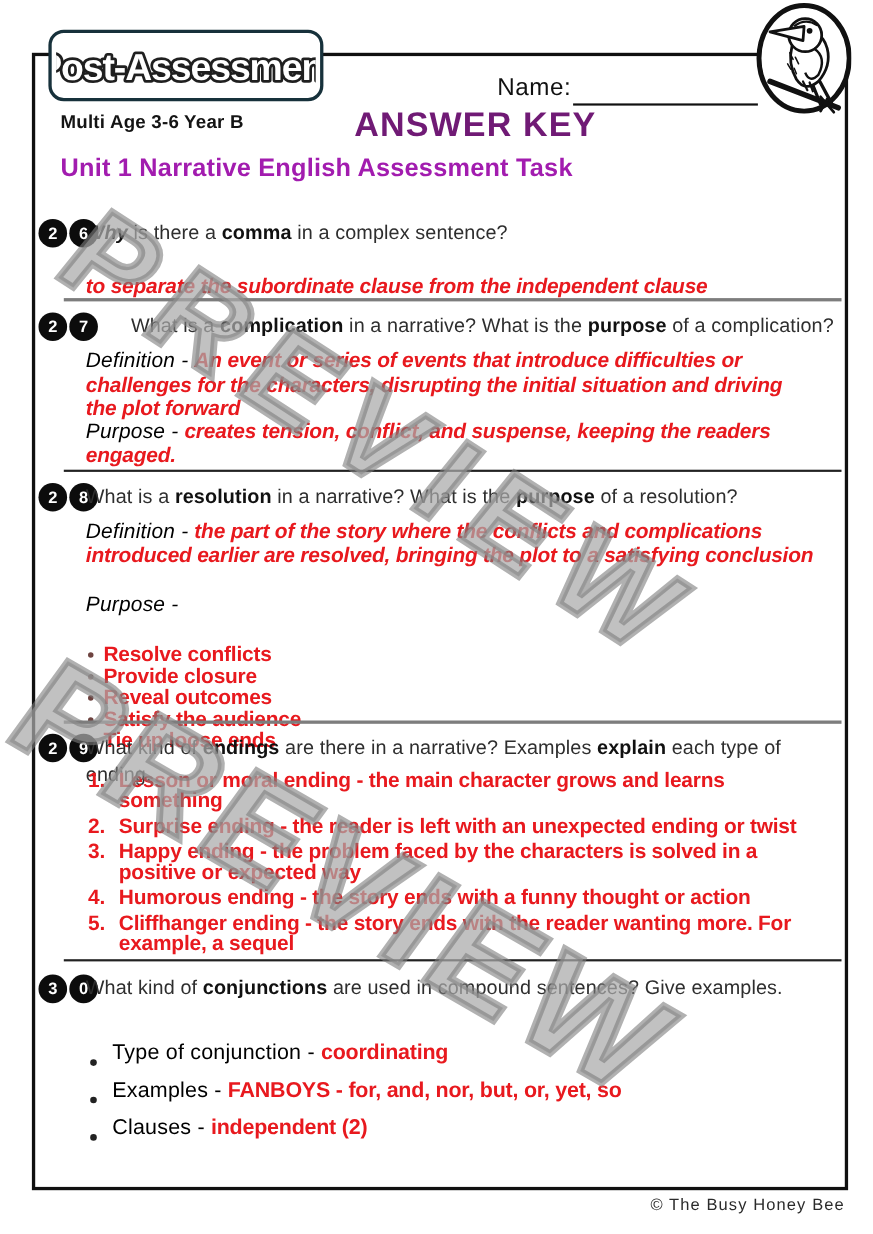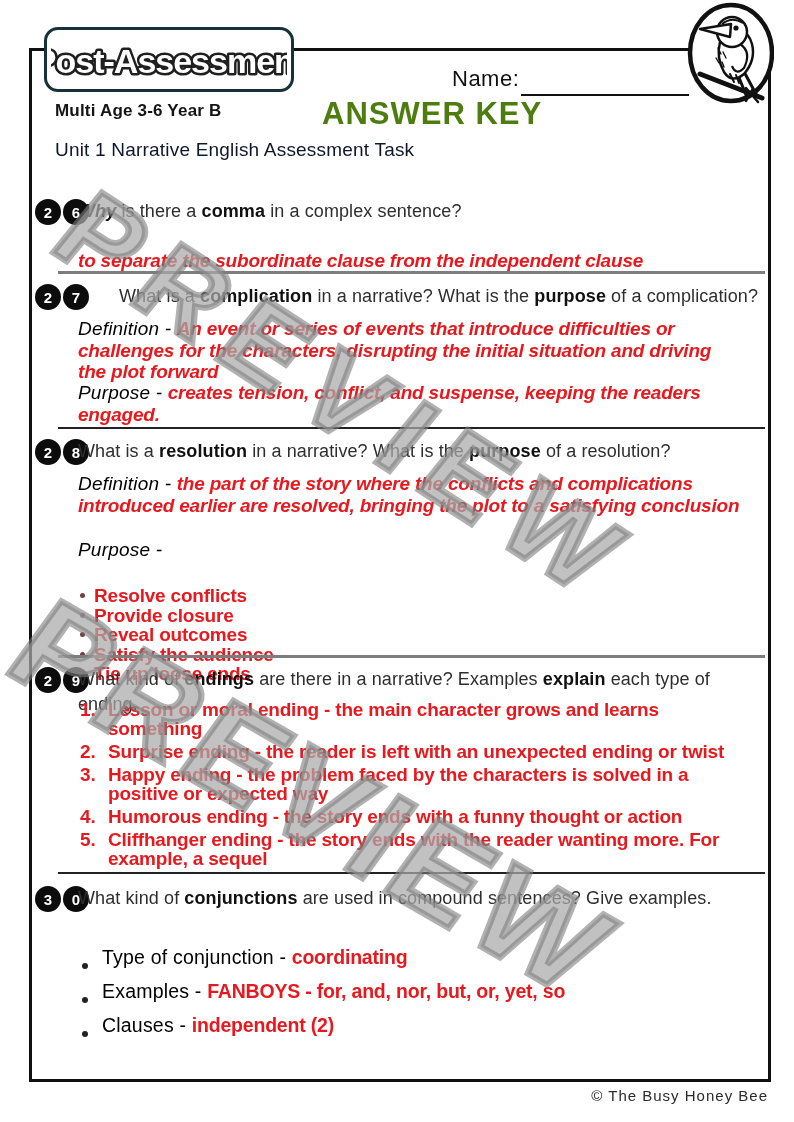--- a/index.html
+++ b/index.html
@@ -15,22 +15,22 @@
     border:3px solid #17313b;border-radius:14px;z-index:4;display:flex;align-items:center;justify-content:center;
   }
   .title-box svg{display:block;}
   
   .logo{position:absolute;left:686px;top:2px;width:88px;height:104px;z-index:4;}
   
   .name-row{position:absolute;left:452px;top:66px;z-index:3;font-size:22px;letter-spacing:.5px;color:#111;}
   .name-line{position:absolute;left:521px;top:70px;width:168px;height:24px;border-bottom:2.5px solid #111;z-index:3;}
   
   .program{position:absolute;left:55px;top:101px;font-size:17px;font-weight:700;letter-spacing:.2px;color:#141414;z-index:2;}
-  .answer-key{position:absolute;left:322px;top:96px;font-size:31px;font-weight:700;letter-spacing:1px;color:#4d7c0f;z-index:2;}
-  .task-title{position:absolute;left:55px;top:139px;font-size:19px;font-weight:400;letter-spacing:.2px;color:#0f172a;z-index:2;}
+  .answer-key{position:absolute;left:322px;top:96px;font-size:31px;font-weight:700;letter-spacing:1px;color:#701a75;z-index:2;}
+  .task-title{position:absolute;left:55px;top:139px;font-size:23px;font-weight:700;letter-spacing:.2px;color:#a21caf;z-index:2;}
   
   .badge{position:absolute;left:35px;display:flex;gap:2px;z-index:2;}
   .badge .dig{
     width:26px;height:26px;border-radius:50%;background:#0c0c0c;color:#fff;
     display:flex;align-items:center;justify-content:center;font-size:15px;font-weight:700;
   }
   
   .blk{position:absolute;z-index:2;}
   .qline{font-size:18px;color:#2e2e2e;letter-spacing:.1px;line-height:25px;}
   .qb{font-weight:700;color:#111;}

